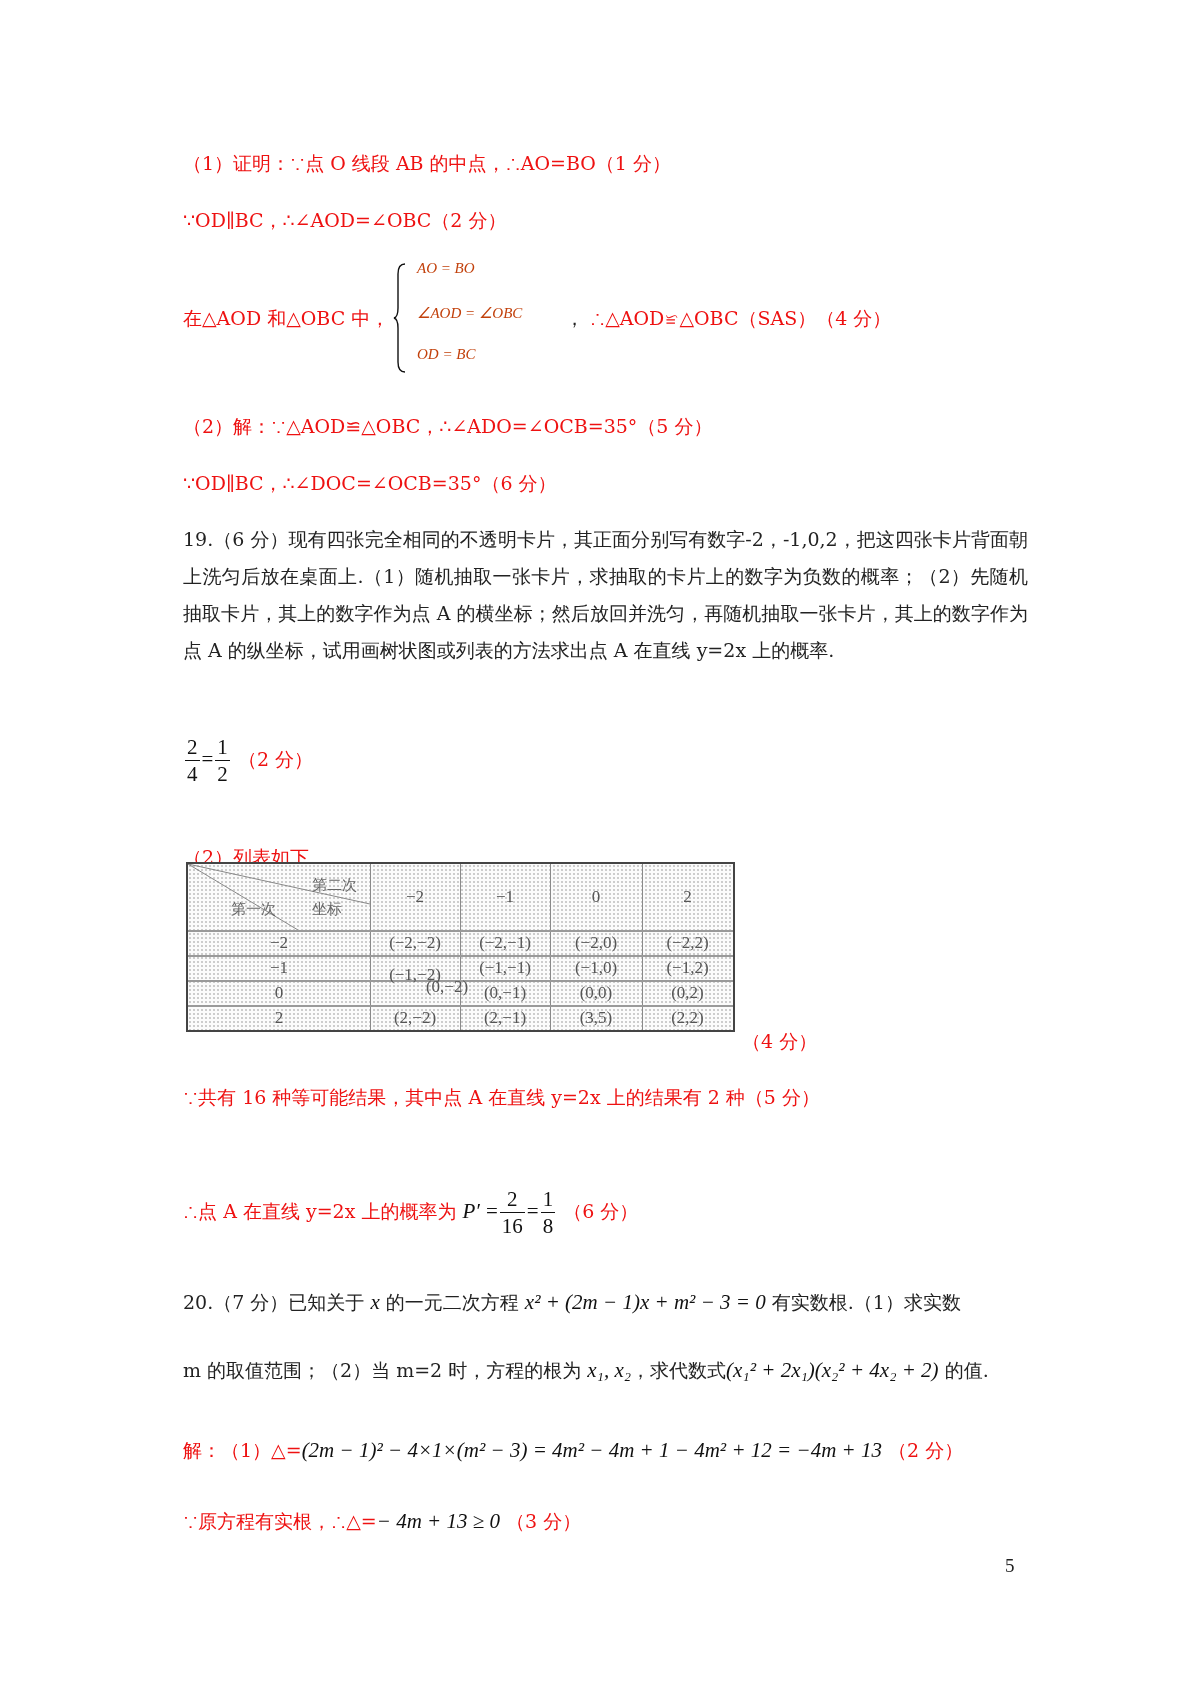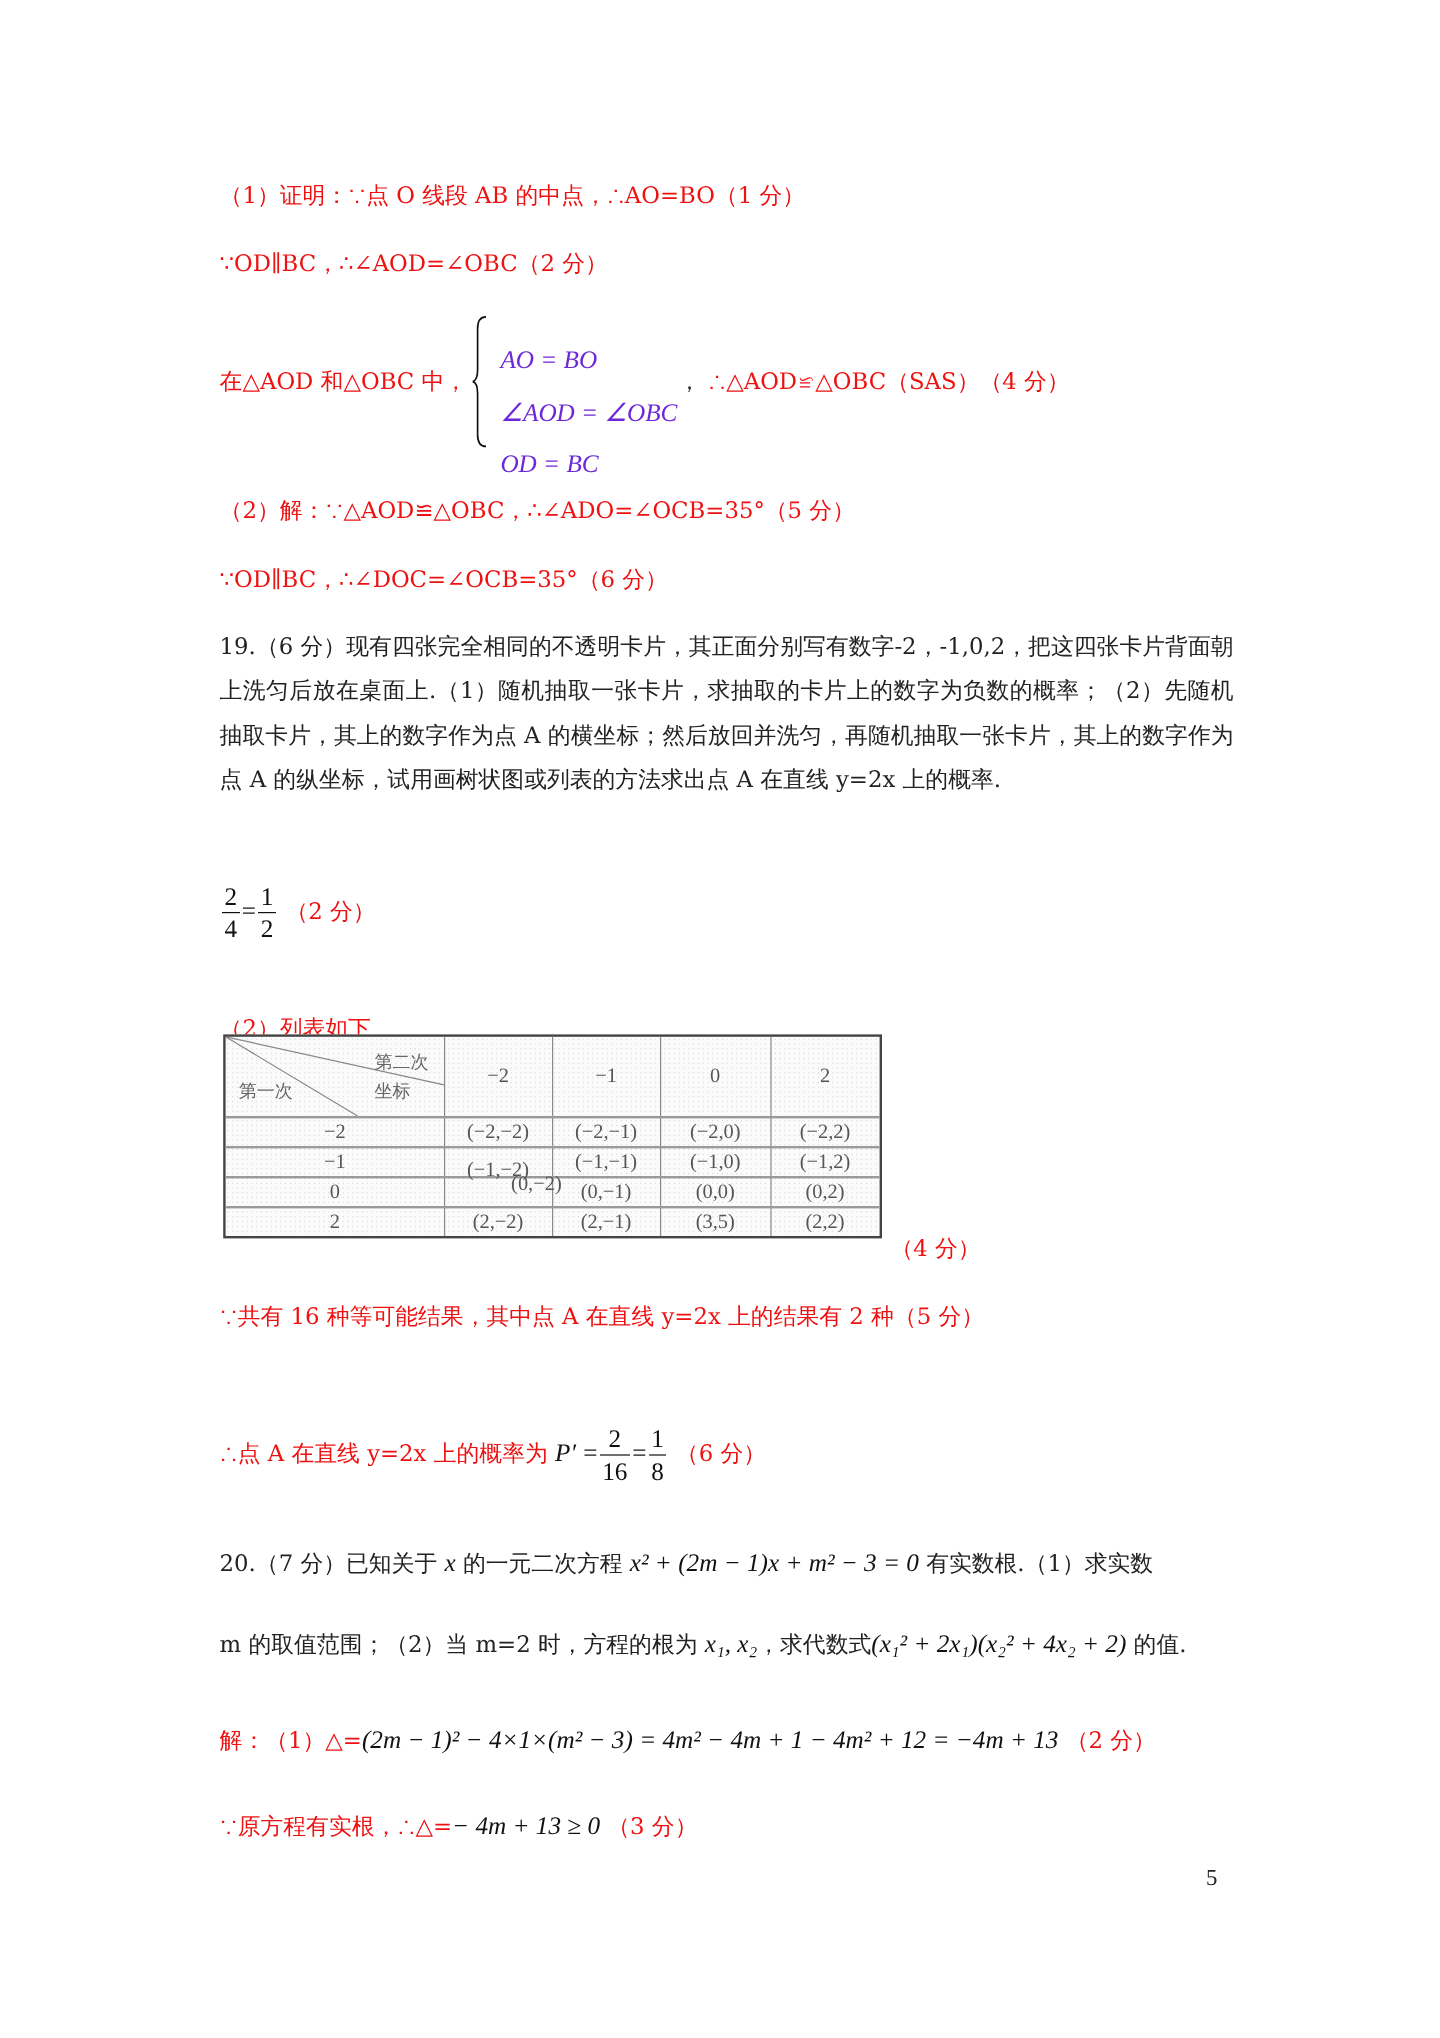--- a/index.html
+++ b/index.html
@@ -11,21 +11,21 @@
   .math { font-family: "Liberation Serif", "DejaVu Serif", serif; font-style: italic; font-size: 21px; color: #111; }
   .mathn { font-family: "Liberation Serif", "DejaVu Serif", serif; font-size: 21px; color: #111; }
   .frac { display: inline-block; vertical-align: middle; text-align: center; margin: 0 2px;
           font-family: "Liberation Serif", serif; font-size: 21px; color: #111; }
   .frac .num { display: block; line-height: 26px; padding: 0 2px; }
   .frac .den { display: block; line-height: 26px; border-top: 1px solid #111; padding: 0 2px; }
   .para { position: absolute; left: 183px; width: 845px; font-size: 19px; line-height: 37px; color: #222; text-align: justify; }
   
   .system { position: absolute; left: 393px; top: 262px; }
   .brace { position: absolute; left: 0; top: 0; width: 14px; height: 112px; }
-  .sysrow { position: absolute; left: 24px; font-family: "Liberation Serif", serif; font-style: italic; font-size: 21px; color: #6d28d9; white-space: nowrap; margin-top: 28px; }
+  .sysrow { position: absolute; left: 24px; font-family: "Liberation Serif", serif; font-style: italic; font-size: 15px; color: #c2410c; white-space: nowrap; }
   
   .tbl { position: absolute; left: 186px; top: 862px; width: 549px; height: 170px;
          border: 2px solid #444; box-sizing: border-box;
          background-color: #fbfbfb;
          background-image: radial-gradient(#c9c9c9 0.7px, transparent 0.8px);
          background-size: 4px 4px;
          font-family: "Liberation Serif", serif; color: #555; font-size: 17px; }
   .tcell { position: absolute; display: flex; align-items: center; justify-content: center; box-sizing: border-box; }
   .vline { position: absolute; top: 0; bottom: 0; width: 1px; background: #8a8a8a; }
   .hline { position: absolute; left: 0; right: 0; height: 2px; background: #9a9a9a; }
@@ -64,21 +64,21 @@
 
 <div class="line red" style="top:812px;margin-top:32px;">（2）列表如下</div>
 
 <div class="tbl">
   <svg style="position:absolute; left:0; top:0;" width="184" height="66">
     <line x1="0" y1="0" x2="182" y2="40" stroke="#888" stroke-width="1"></line>
     <line x1="0" y1="0" x2="110" y2="66" stroke="#888" stroke-width="1"></line>
   </svg>
   <span class="hdrtxt" style="left:124px; top:12px;">第二次</span>
   <span class="hdrtxt" style="left:124px; top:36px;">坐标</span>
-  <span class="hdrtxt" style="left:11px; top:36px;">第一次</span>
+  <span class="hdrtxt" style="left:43px; top:36px;">第一次</span>
 
   <div class="vline" style="left:182px;"></div>
   <div class="vline" style="left:272px;"></div>
   <div class="vline" style="left:362px;"></div>
   <div class="vline" style="left:454px;"></div>
   <div class="hline" style="top:66px;"></div>
   <div class="hline" style="top:91px;"></div>
   <div class="hline" style="top:116px;"></div>
   <div class="hline" style="top:141px;"></div>
 

